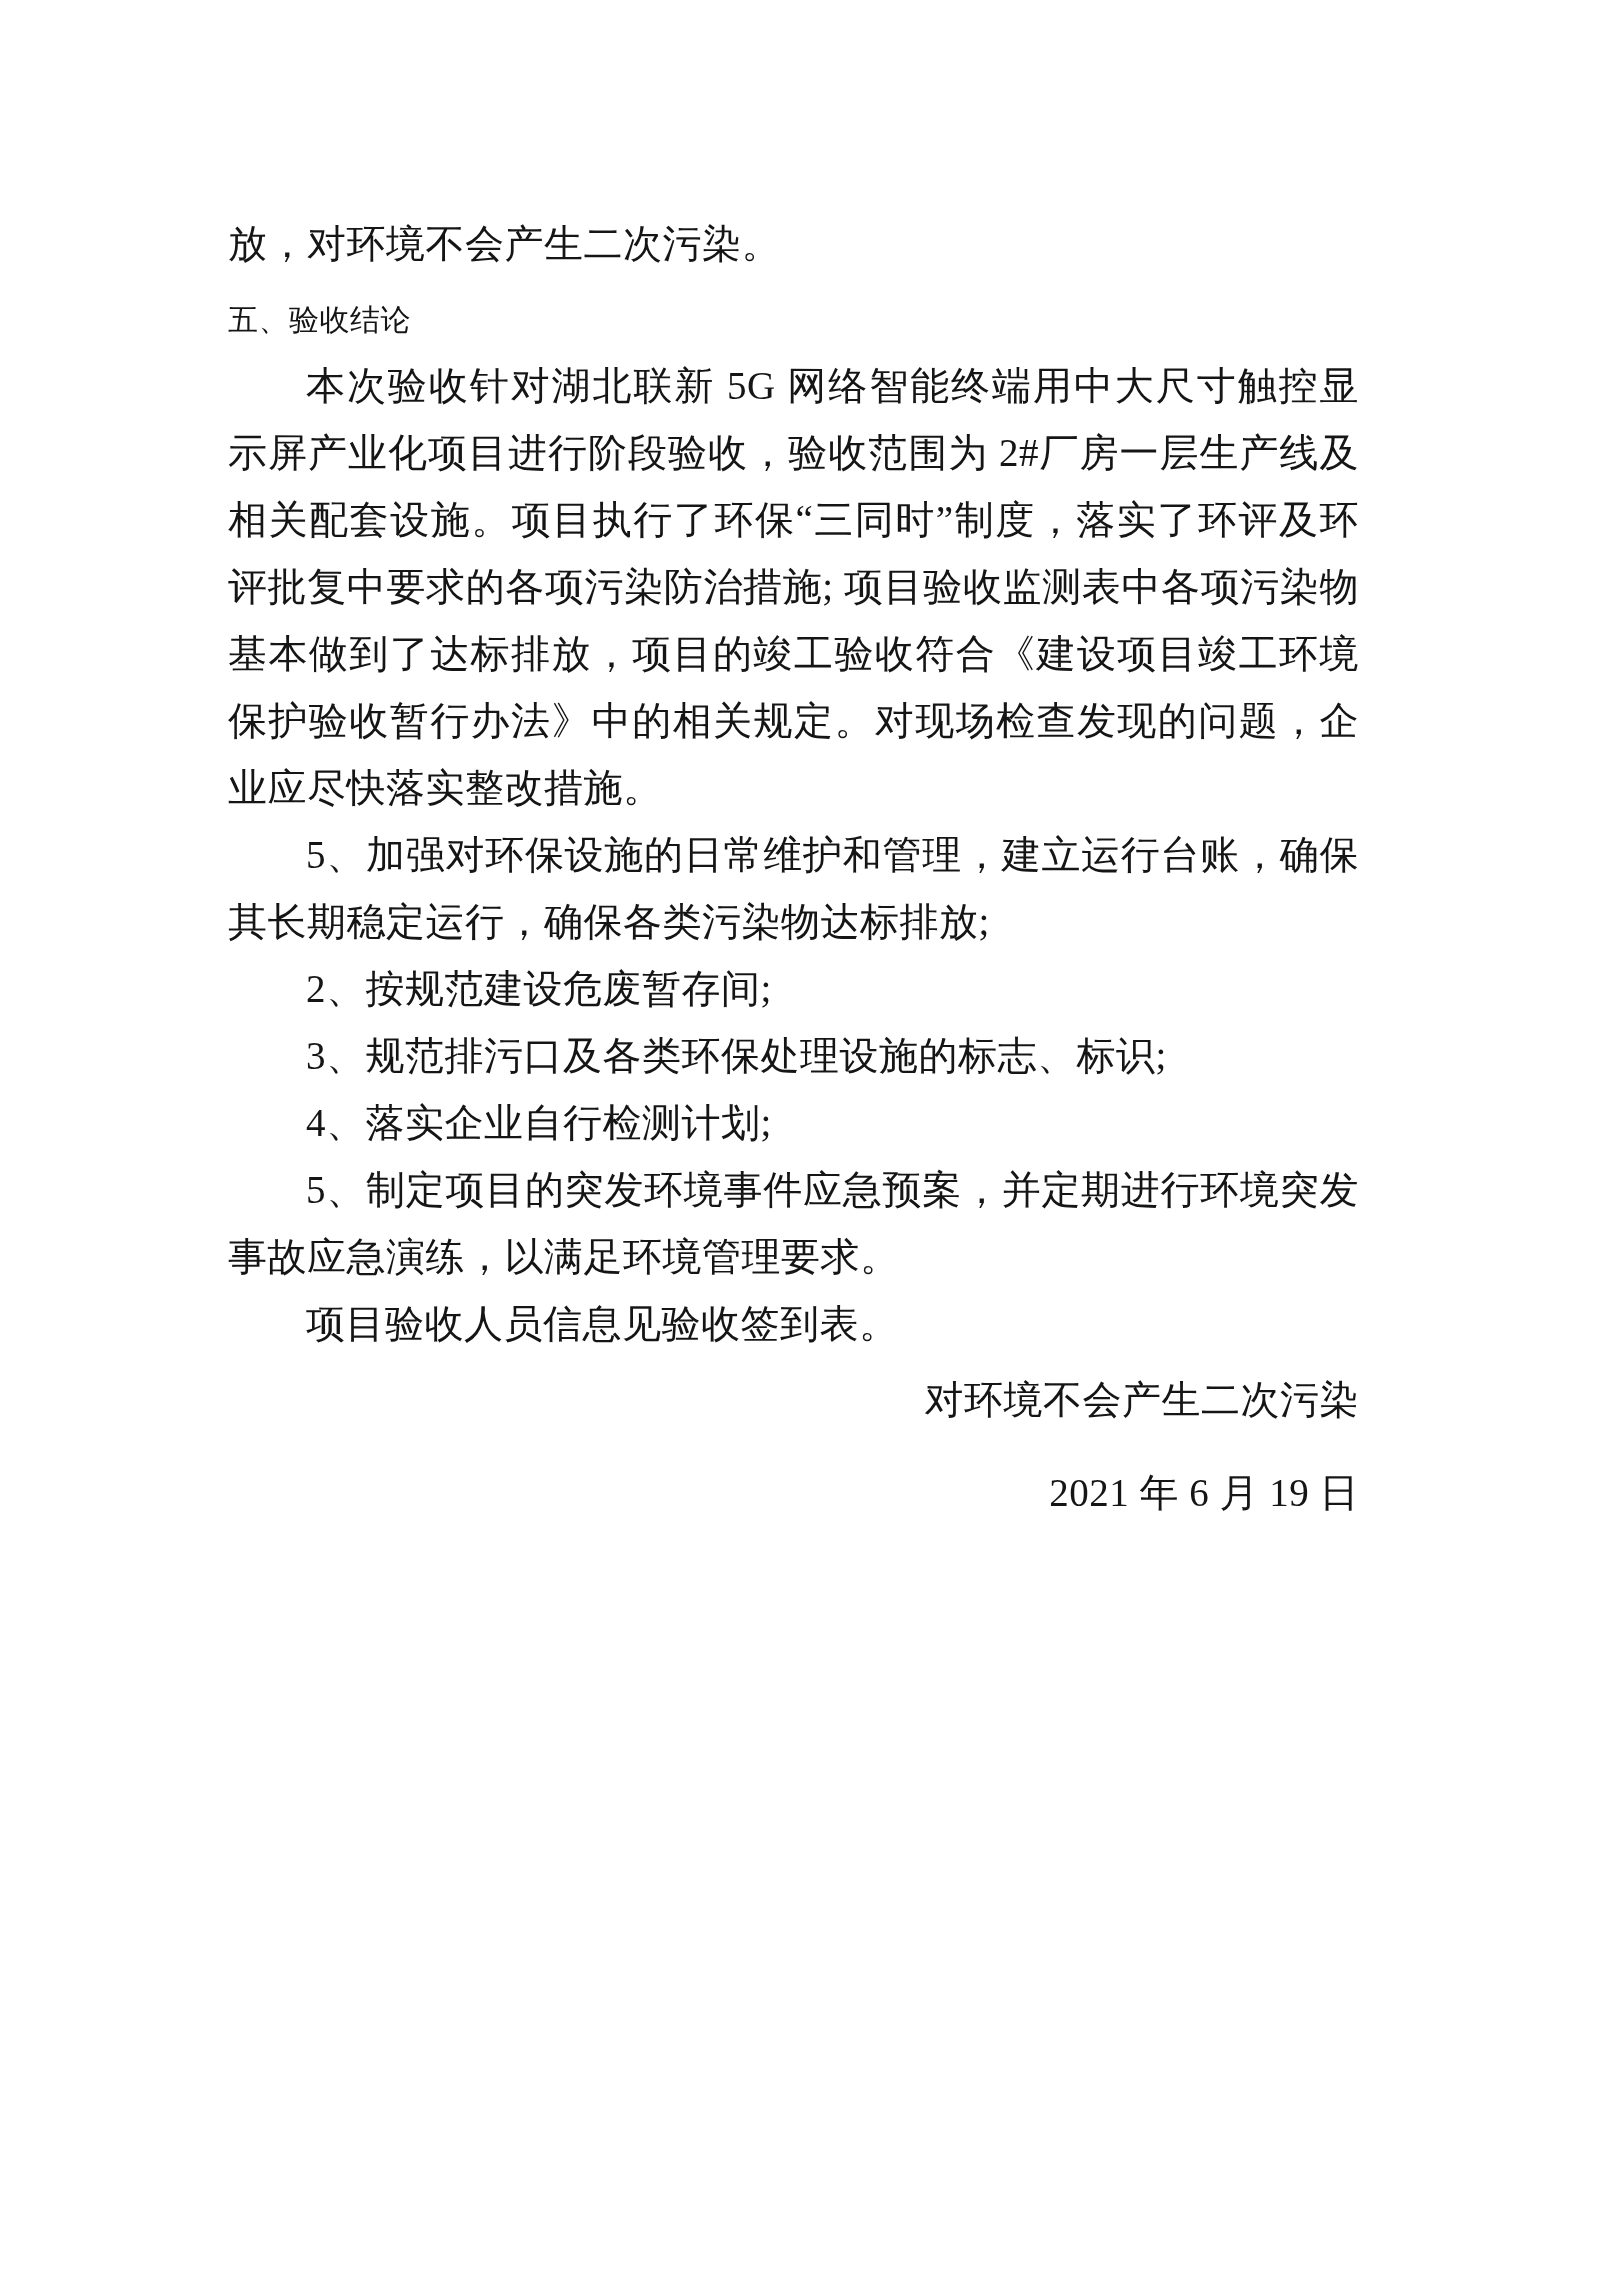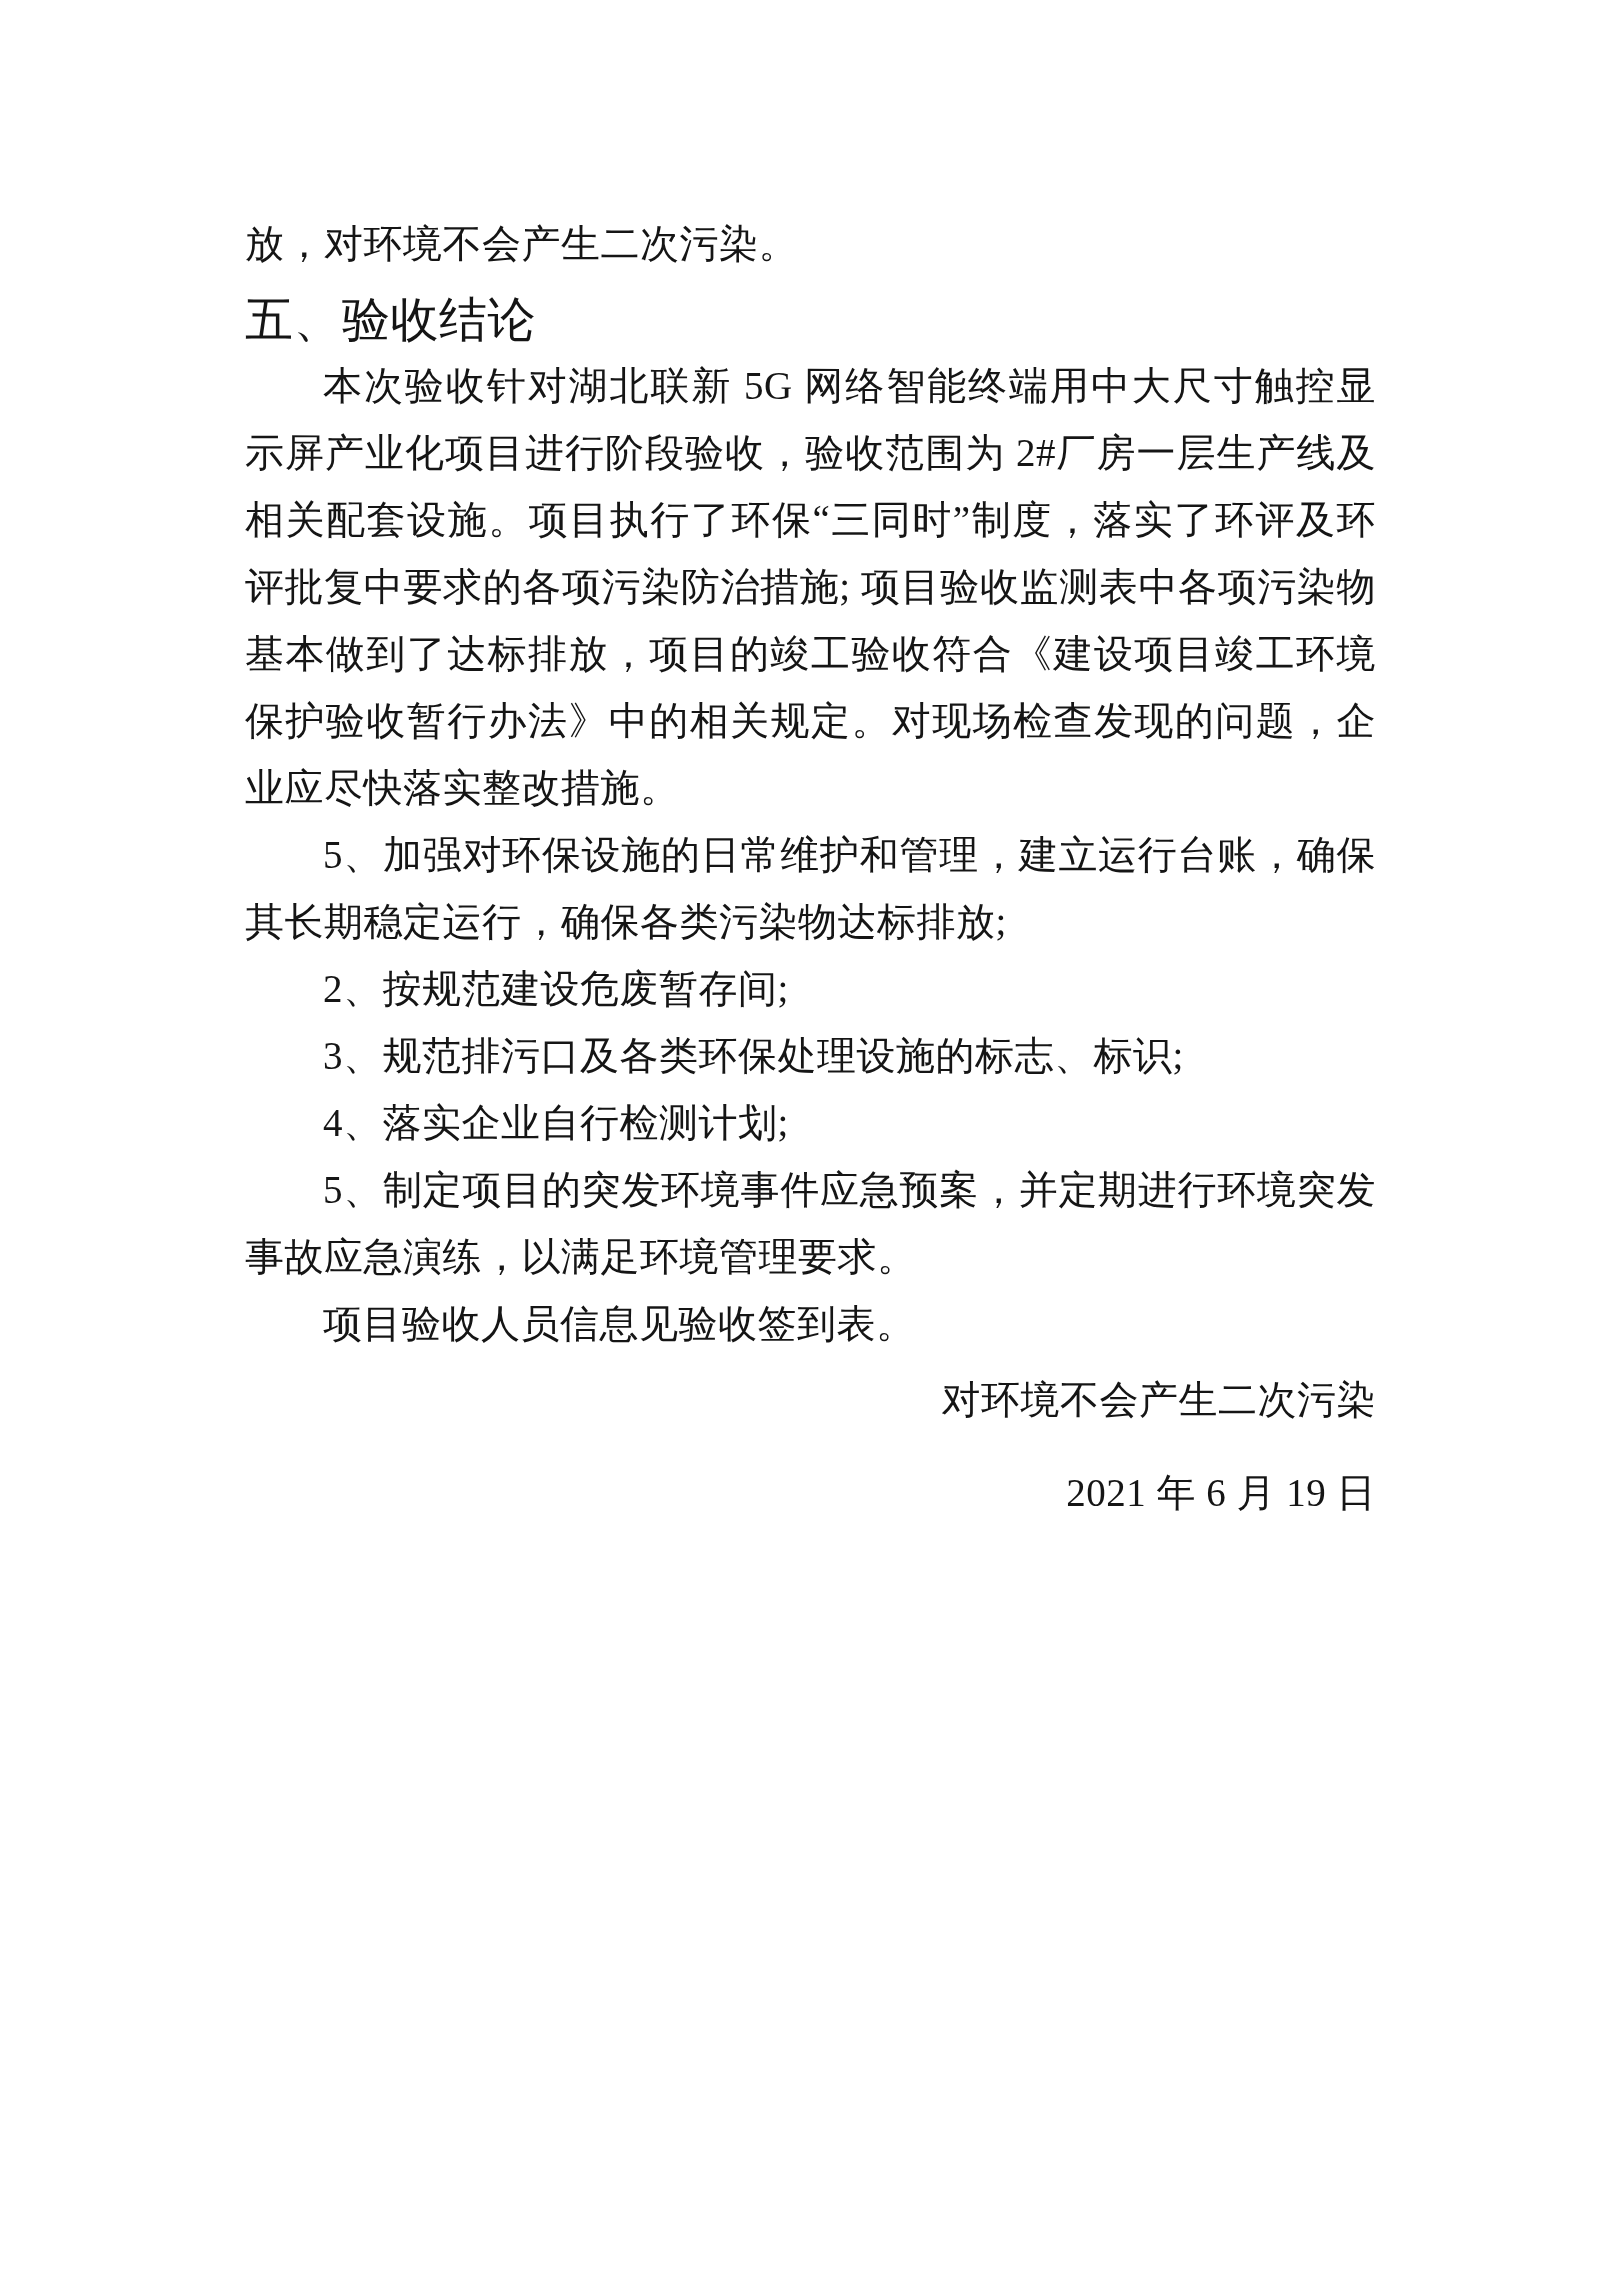--- a/index.html
+++ b/index.html
@@ -11,38 +11,38 @@
     position: relative;
     width: 1621px;
     height: 2293px;
     background: #ffffff;
     overflow: hidden;
     font-family: "Liberation Serif", "DejaVu Serif", serif;
     color: #151515;
   }
   .content {
     position: absolute;
-    left: 245px;
+    left: 228px;
     top: 201px;
     width: 1131px;
     font-size: 39px;
     letter-spacing: 0.5px;
   }
   p, h2 {
     margin: 0;
     padding: 0;
     font-weight: normal;
   }
   .para-tail {
     line-height: 86px;
     text-align: justify;
     text-indent: 0;
   }
   .heading {
-    font-size: 48px;
+    font-size: 30px;
     line-height: 65px;
     text-indent: 0;
     text-align: left;
   }
   .para-body {
     line-height: 67px;
     text-align: justify;
     text-justify: inter-ideograph;
     text-indent: 2em;
   }

